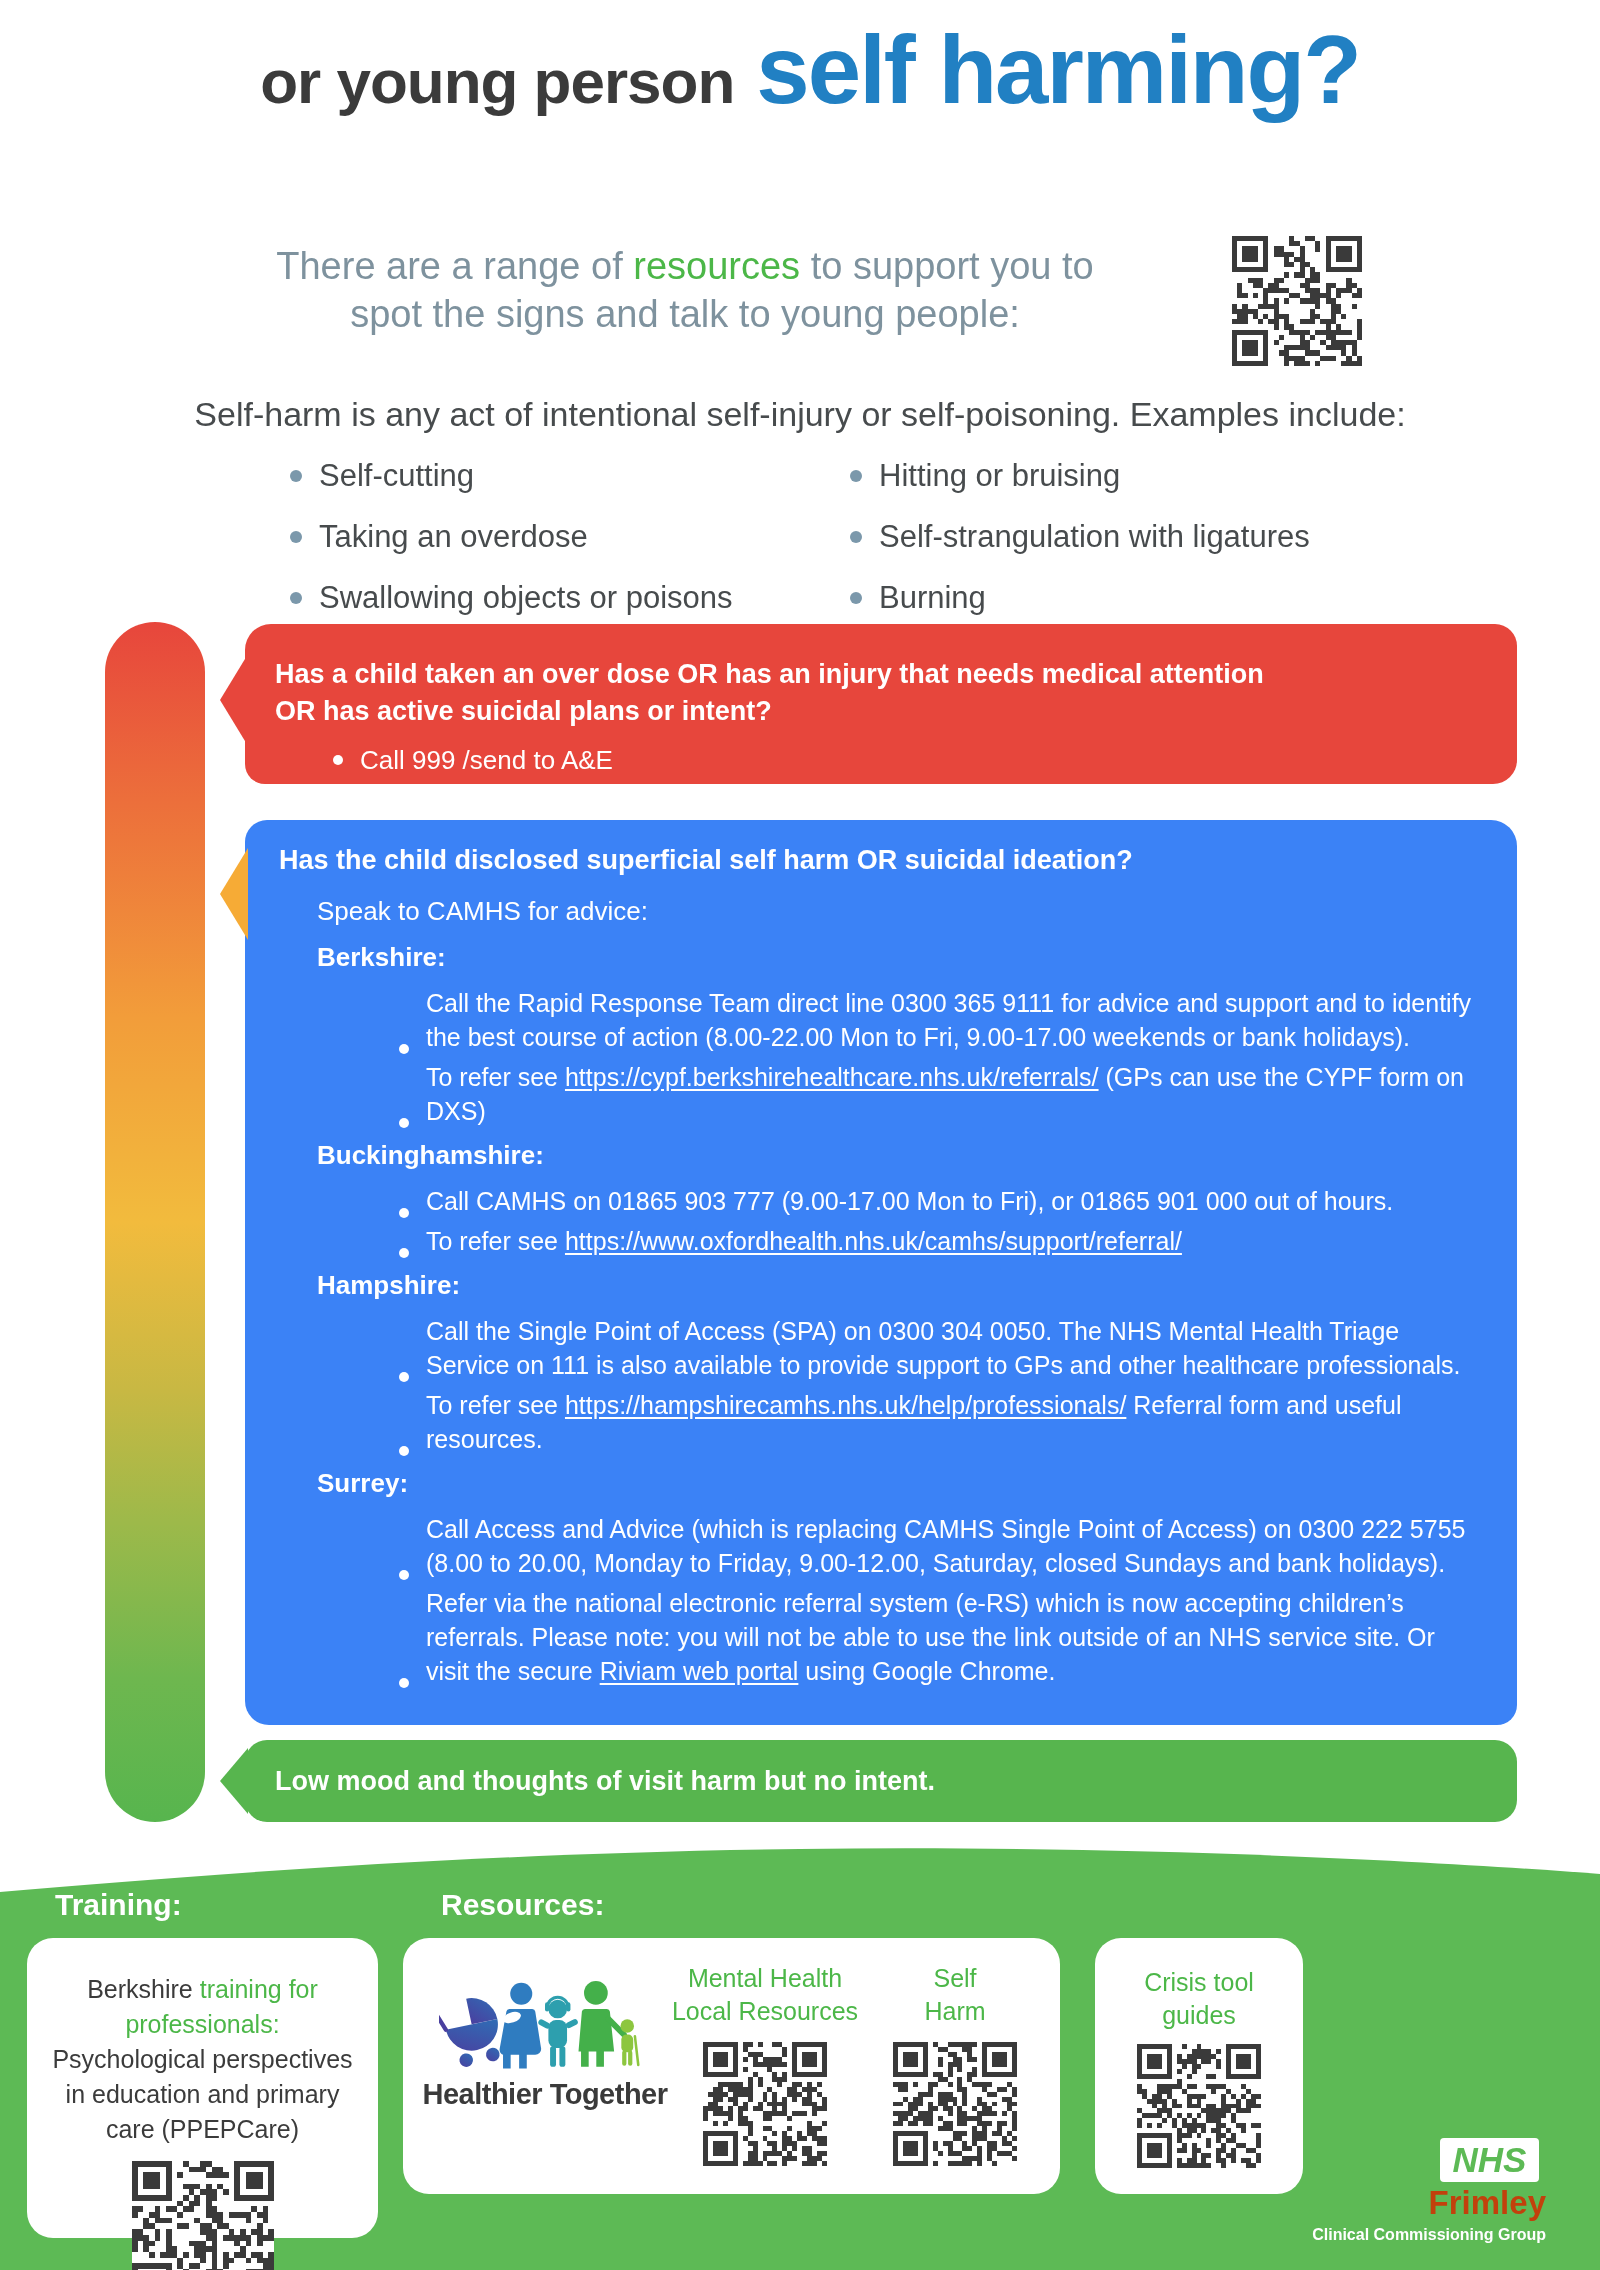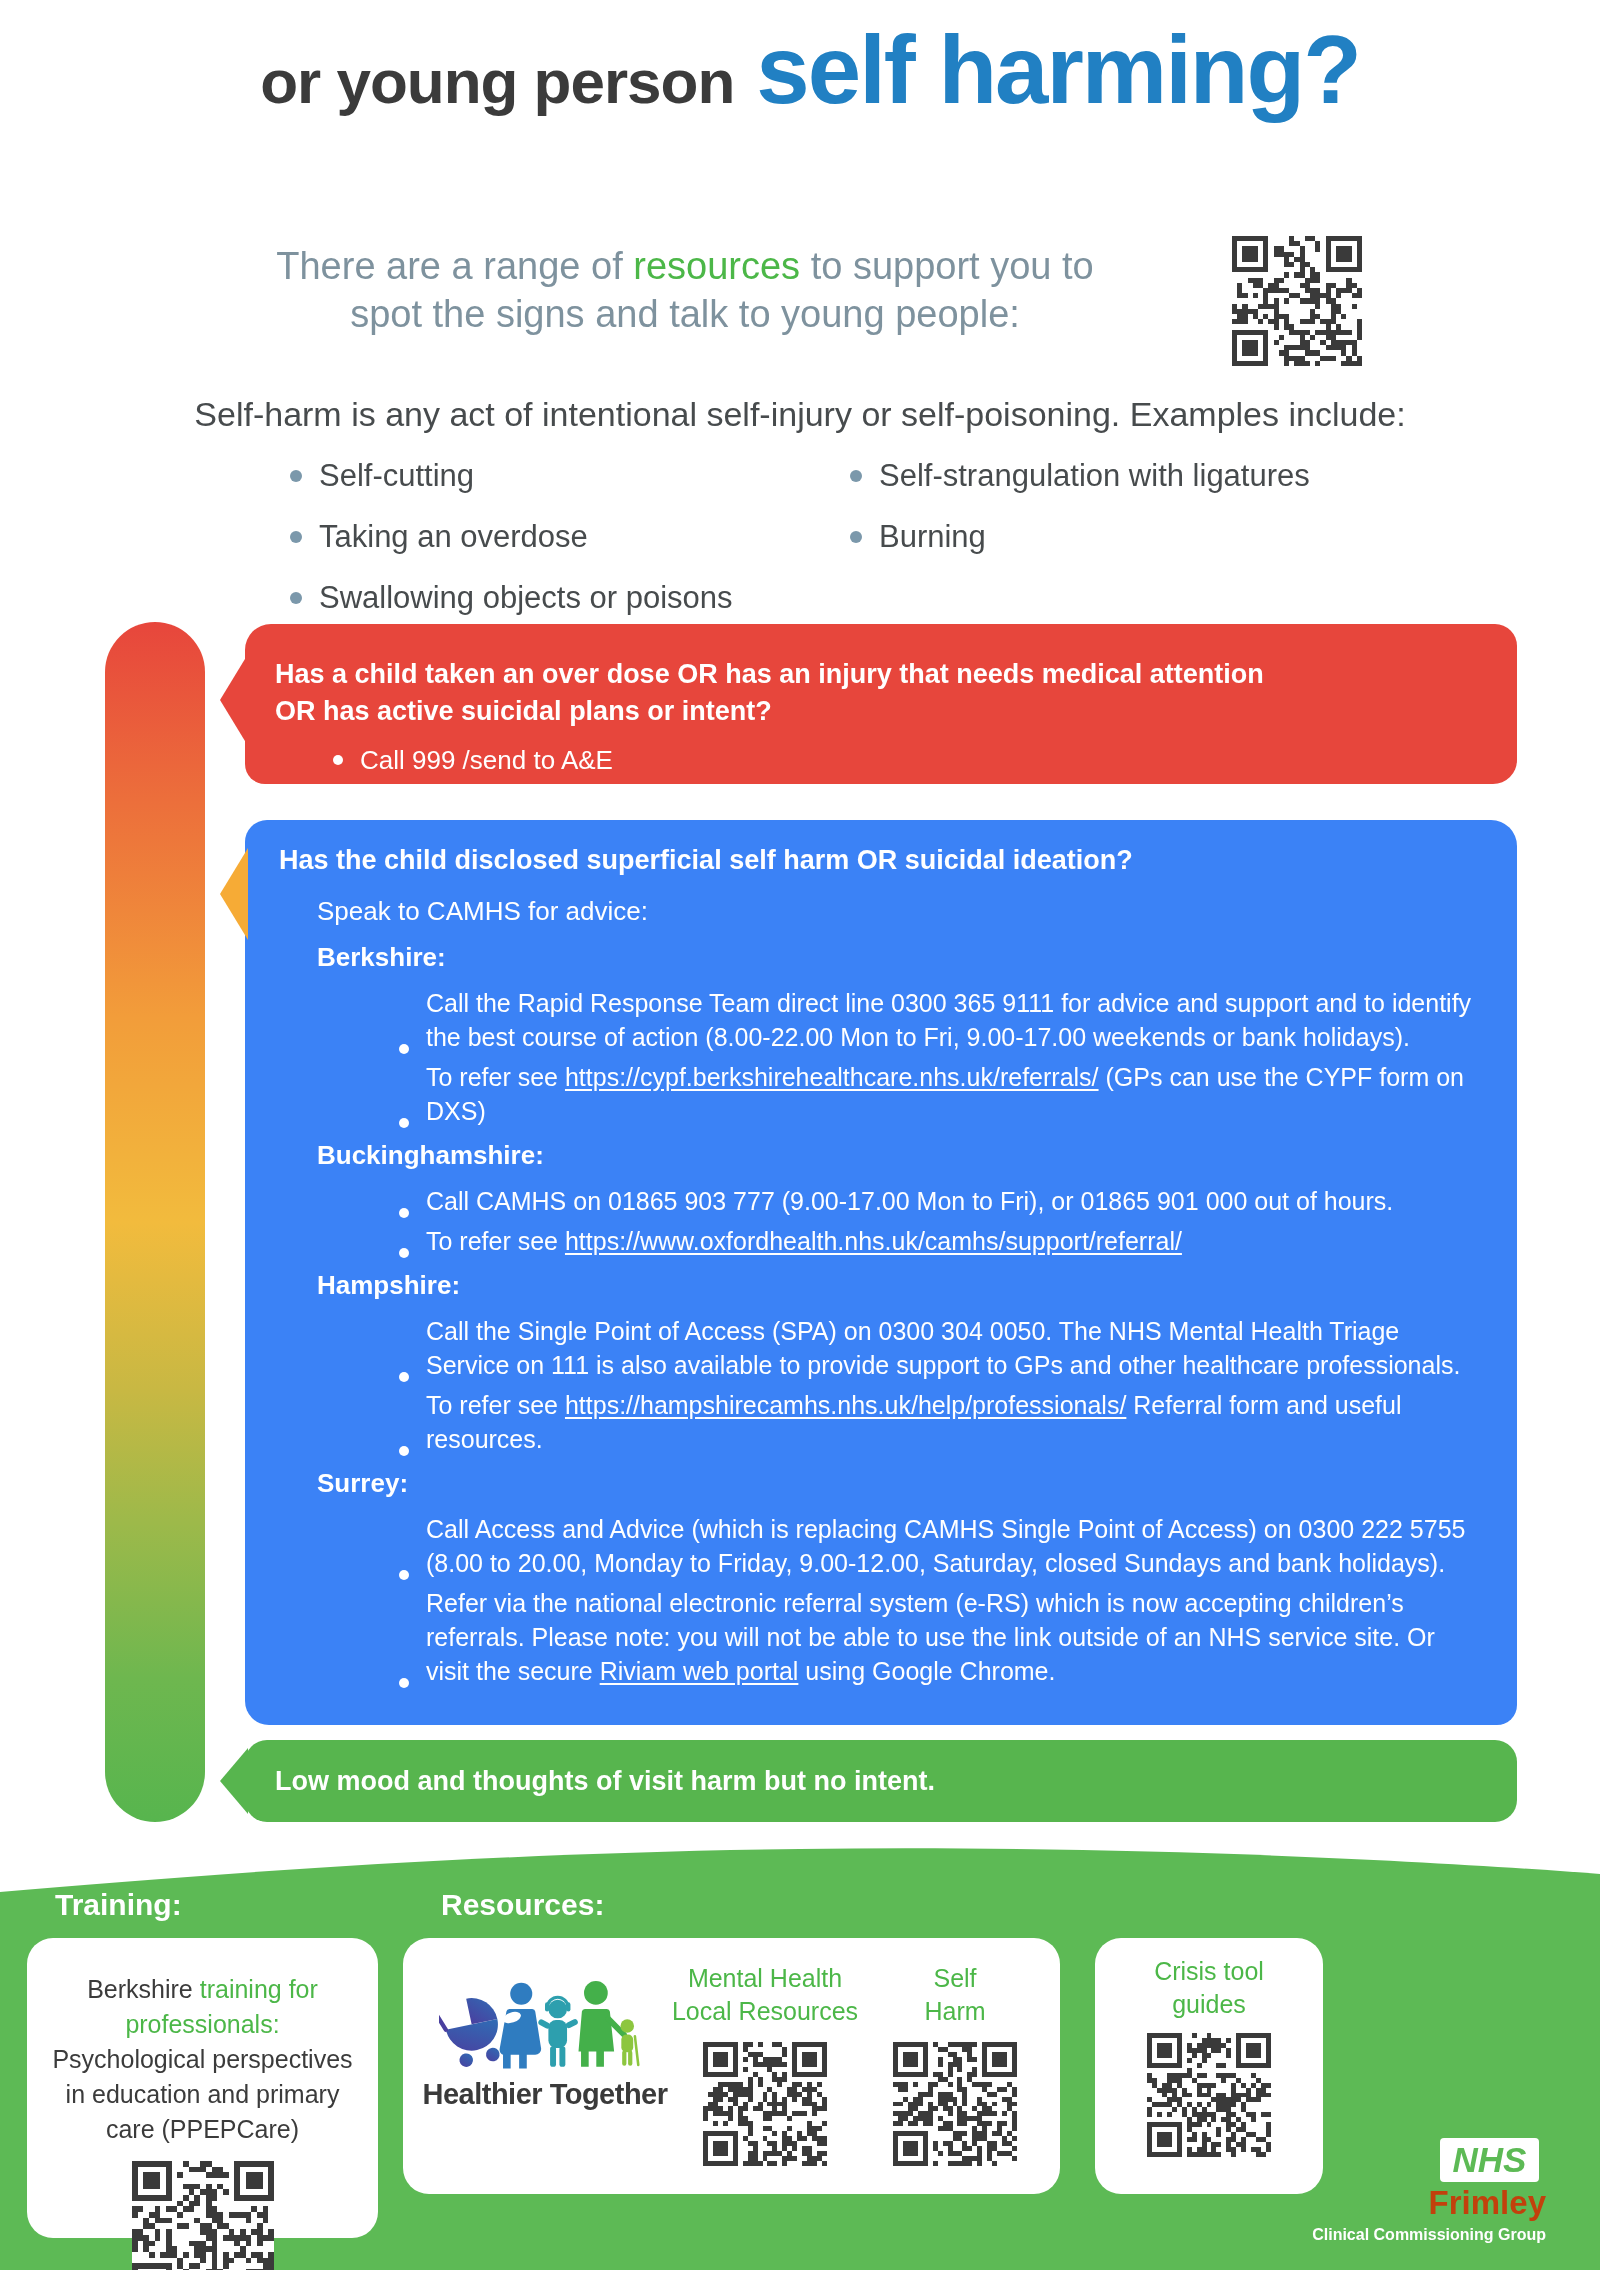--- a/index.html
+++ b/index.html
@@ -82,21 +82,21 @@
   .card2 { left:403px; top:1938px; width:657px; height:256px; }
   .ht-logo { position:absolute; left:14px; top:36px; width:256px; text-align:center; }
   .ht-logo svg { width:212px; height:104px; display:block; margin:0 auto; }
   .ht-logo-text { font-size:29px; font-weight:bold; color:#3a3a3a; letter-spacing:-0.5px; margin-top:0px; }
   .qr-group { position:absolute; top:24px; text-align:center; }
   .qr-group1 { left:252px; width:220px; }
   .qr-group2 { left:472px; width:160px; }
   .qr-label { color:#4cb748; font-size:25px; line-height:33px; }
   .qr-group .qr { width:124px; height:124px; margin:14px auto 0; }
 
-  .card3 { left:1095px; top:1938px; width:228px; height:256px; padding-top:17px; text-align:center; }
+  .card3 { left:1095px; top:1938px; width:208px; height:256px; padding-top:28px; text-align:center; }
   .card3 .qr { width:124px; height:124px; margin:12px auto 0; }
 
   .nhs-box { position:absolute; left:1440px; top:2138px; width:99px; height:44px; background:#ffffff;
              border-radius:4px; display:flex; align-items:center; justify-content:center; }
   .nhs-letters { color:#5dba55; font-weight:bold; font-style:italic; font-size:35px; }
   .nhs-region { position:absolute; right:54px; top:2184px; width:500px; text-align:right;
                 color:#c2410c; font-weight:bold; font-size:33px; }
   .nhs-org { position:absolute; right:54px; top:2226px; width:500px; text-align:right;
              color:#ffffff; font-weight:bold; font-size:16px; }
 </style>
@@ -334,20 +334,24 @@
         <li>
           <span class="dot"></span>
           <span>Taking an overdose</span>
         </li>
         <li>
           <span class="dot"></span>
           <span>Swallowing objects or poisons</span>
         </li>
       </ul>
     <ul class="col-right">
+        <li>
+          <span class="dot"></span>
+          <span>Hitting or bruising</span>
+        </li>
         <li>
           <span class="dot"></span>
           <span>Self-strangulation with ligatures</span>
         </li>
         <li>
           <span class="dot"></span>
           <span>Burning</span>
         </li>
       </ul>
   </div>

